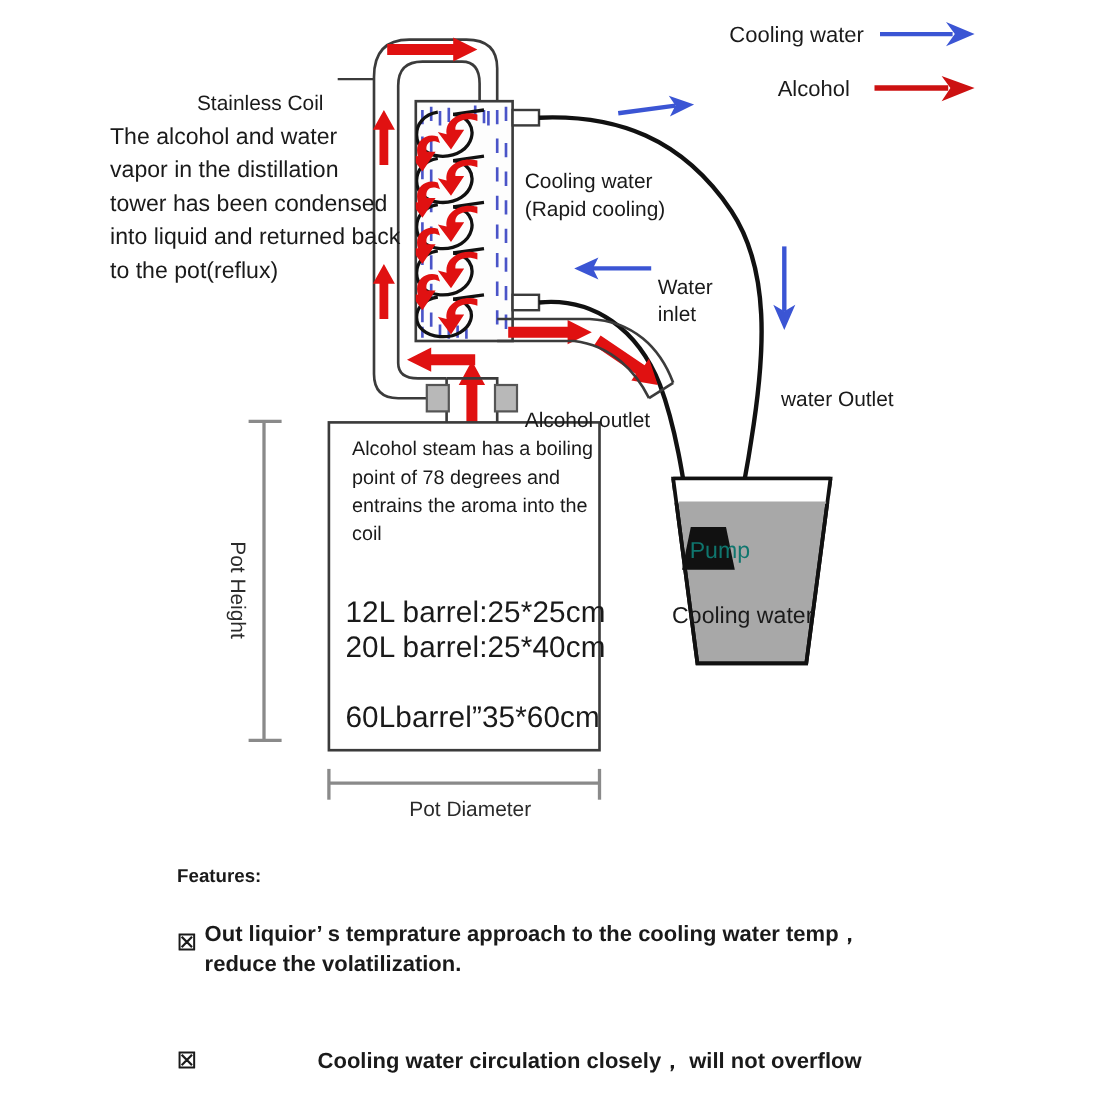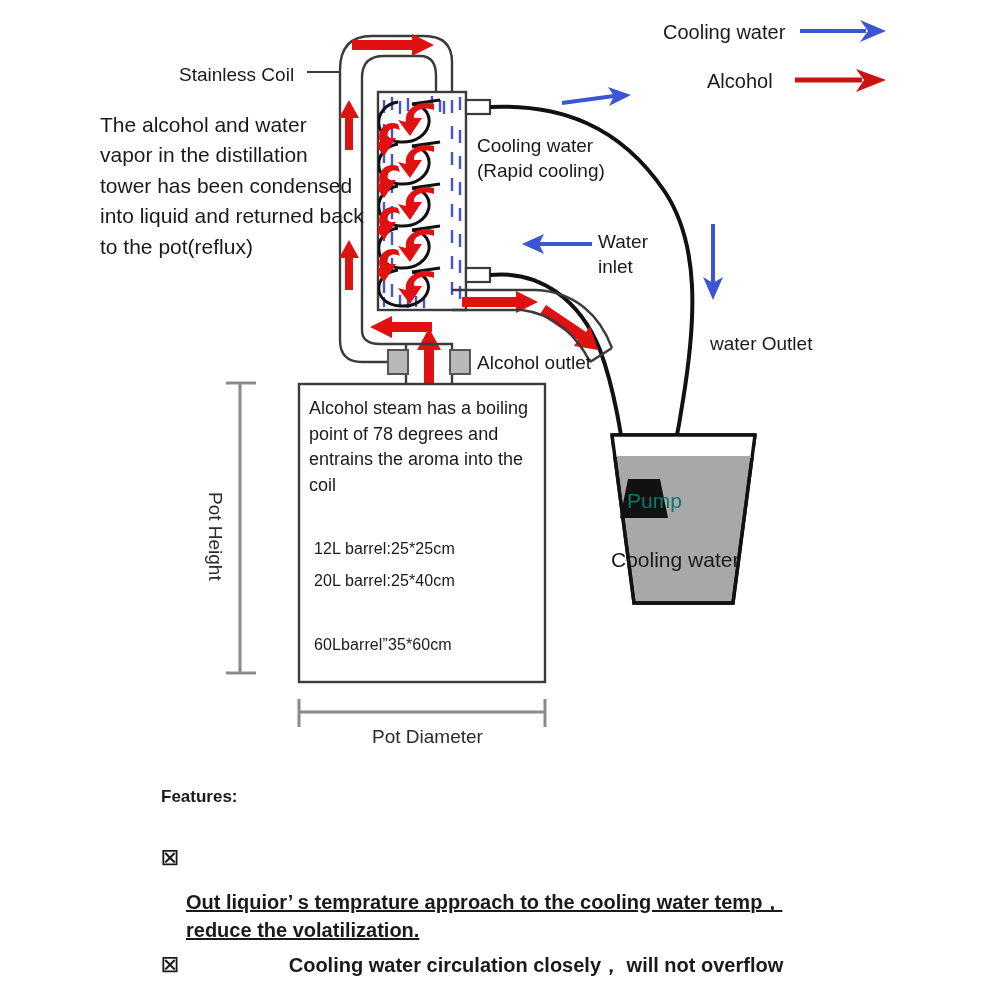--- a/index.html
+++ b/index.html
@@ -26,24 +26,24 @@
     left: 0; top: 0;
     width: 1000px;
     height: 1000px;
   }
   .txt {
     position: absolute;
     white-space: pre;
     line-height: 1.32;
   }
   .lbl-legend { font-size: 20px; }
-  .lbl-plain  { font-size: 19px; }
+  .lbl-plain  { font-size: 19px; margin-top: 20px; }
   .lbl-note   { font-size: 21px; line-height: 1.45; }
-  .lbl-pot    { font-size: 18px; line-height: 1.42; }
-  .lbl-barrel { font-size: 16px; line-height: 1.40; letter-spacing: .1px; }
+  .lbl-pot    { font-size: 18px; line-height: 1.42; margin-left: 11px; }
+  .lbl-barrel { font-size: 27px; line-height: 1.40; letter-spacing: .1px; }
   .lbl-feature-head { font-size: 17px; font-weight: 700; }
   .lbl-feature { font-size: 20px; font-weight: 700; line-height: 1.38; }
   .lbl-dim    { font-size: 19px; color: #2b2b2b; }
   .lbl-pump   { font-size: 21px; color: #0f766e; }
   .lbl-bucket { font-size: 21px; color: #1a1a1a; }
   .vertical {
     transform-origin: left top;
     transform: rotate(90deg);
   }
 </style>
@@ -280,19 +280,19 @@
   <div class="txt lbl-dim vertical" style="left:228px; top:492px;">Pot Height</div>
 
   <div class="txt lbl-dim" style="left:372px; top:724px;">Pot Diameter</div>
 
   <div class="txt lbl-pump" style="left:627px; top:487px;">Pump</div>
   <div class="txt lbl-bucket" style="left:611px; top:546px;">Cooling water</div>
 
   <div class="txt lbl-feature-head" style="left:161px; top:786px;">Features:</div>
 
   <div class="txt lbl-feature" style="left:161px; top:845px;">☒</div>
-  <div class="txt lbl-feature" style="left:186px; top:889px; width:700px; white-space:pre-wrap;text-decoration:underline;">Out liquior’ s temprature approach to the cooling water temp，
+  <div class="txt lbl-feature" style="left:186px; top:836px; width:700px; white-space:pre-wrap;">Out liquior’ s temprature approach to the cooling water temp，
 reduce the volatilization.</div>
 
   <div class="txt lbl-feature" style="left:161px; top:952px;">☒</div>
   <div class="txt lbl-feature" style="left:186px; top:952px; width:700px; white-space:pre-wrap;text-align:center;">Cooling water circulation closely， will not overflow</div>
 
 </div>
 
 </body></html>

